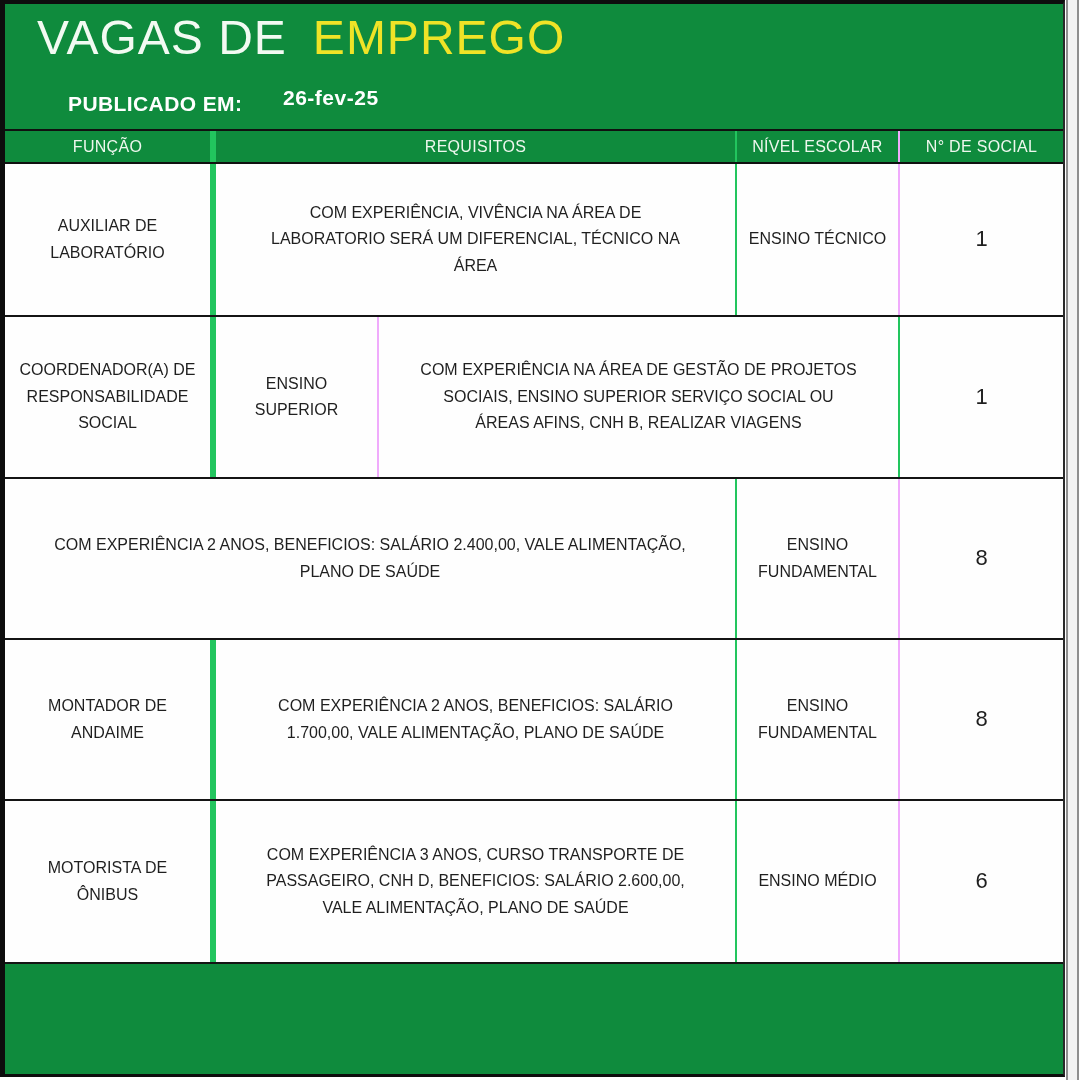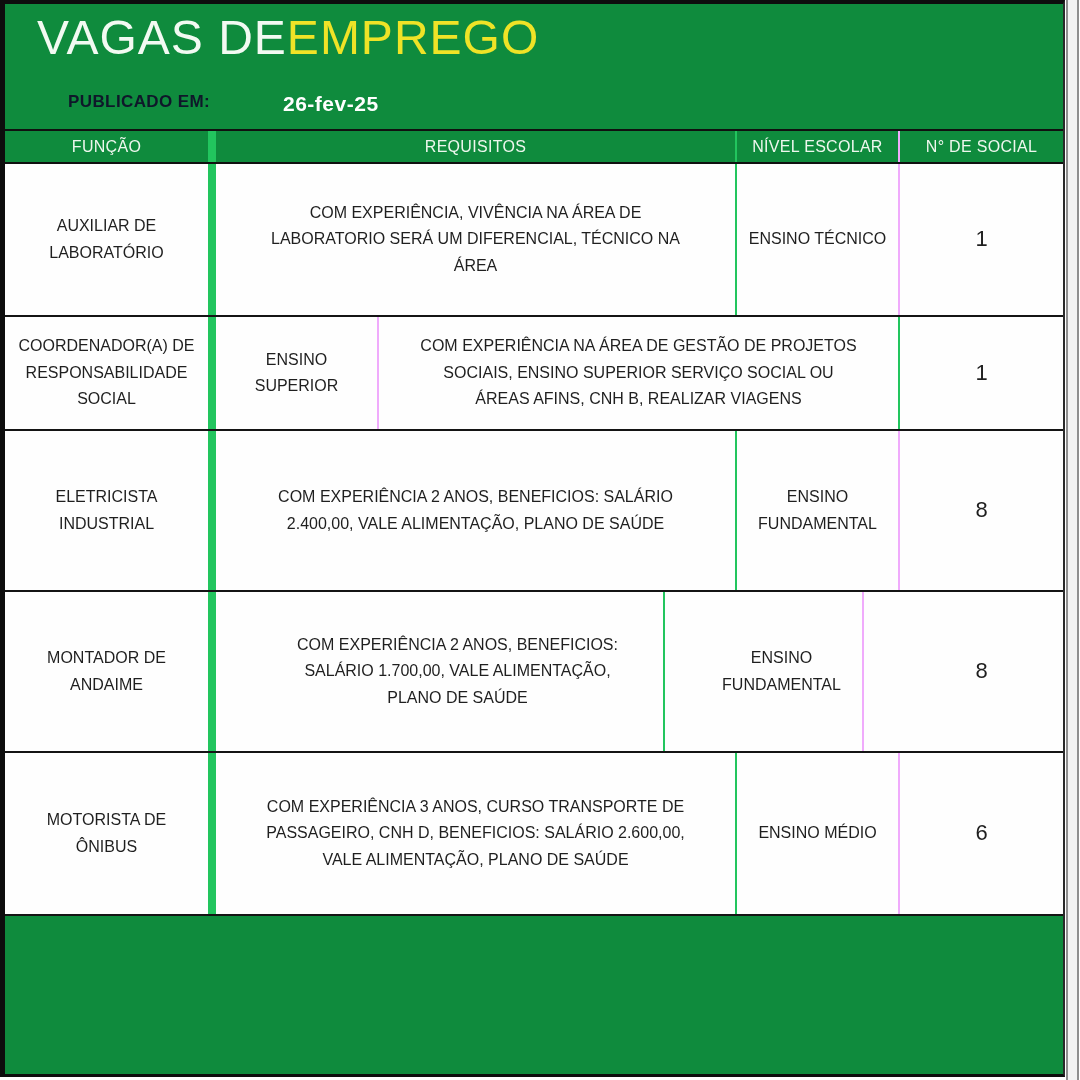--- a/index.html
+++ b/index.html
@@ -20,44 +20,44 @@
   
   .title-block {
     height:127px; background:#0f8b3d; position:relative;
     border-bottom:2px solid #101010; flex:none;
   }
   .main-title {
     position:absolute; left:32px; top:6px;
     font-size:48px; font-weight:400; letter-spacing:1px;
     color:#f2faf2; white-space:nowrap;
   }
-  .main-title .yellow { color:#efe327; font-weight:400; }
+  .main-title .yellow { color:#efe327; margin-left:26px; font-weight:400; }
   .published-label {
     position:absolute; left:63px; top:88px;
-    font-size:17px; font-weight:700; color:#0f172a; letter-spacing:0.4px;
+    font-size:21px; font-weight:700; color:#ffffff; letter-spacing:0.4px;
   }
   .published-date {
-    position:absolute; left:278px; top:88px;
+    position:absolute; left:278px; top:82px;
     font-size:21px; font-weight:700; color:#ffffff; letter-spacing:0.5px;
   }
 
   
   .header-row {
     height:33px; background:#0f8b3d; display:flex; flex:none;
     border-bottom:2px solid #101010;
   }
   .header-cell {
     display:flex; align-items:center; justify-content:center;
     color:#eef7ee; font-size:16px; letter-spacing:0.3px;
   }
   .row { display:flex; flex:none; border-bottom:2px solid #141414; background:#fefefe; }
-  .r1 { height:153px; } .r2 { height:114px; } .r3 { height:161px; }
-  .r4 { height:161px;gap:36px; } .r5 { height:163px; }
+  .r1 { height:153px; } .r2 { height:162px; } .r3 { height:161px; }
+  .r4 { height:161px; } .r5 { height:163px; }
 
-  .col-funcao { width:211px; border-right:8px solid #22c55e; }
+  .col-funcao { width:211px; border-right:6px solid #22c55e; }
   .col-req    { flex:1;      border-right:2px solid #22c55e; }
   .col-nivel  { width:163px; border-right:2px solid #f0abfc; }
   .col-vagas  { width:163px; }
 
   .cell {
     display:flex; align-items:center; justify-content:center;
     text-align:center; font-size:16px; color:#1f1f1f; line-height:1.65;
     padding:0 10px;
   }
   .cell.req   { padding:0 38px; }
@@ -102,21 +102,20 @@
   </div>
 
   <div class="row r2">
     <div class="cell col-funcao">COORDENADOR(A) DE RESPONSABILIDADE SOCIAL</div>
     <div class="cell col-nivel">ENSINO SUPERIOR</div>
     <div class="cell req col-req">COM EXPERIÊNCIA NA ÁREA DE GESTÃO DE PROJETOS SOCIAIS, ENSINO SUPERIOR SERVIÇO SOCIAL OU ÁREAS AFINS, CNH B, REALIZAR VIAGENS</div>
     <div class="cell vagas col-vagas">1</div>
   </div>
 
   <div class="row r3">
-    <div class="cell col-funcao">ELETRICISTA INDUSTRIAL</div>
     <div class="cell req col-req">COM EXPERIÊNCIA 2 ANOS, BENEFICIOS: SALÁRIO 2.400,00, VALE ALIMENTAÇÃO, PLANO DE SAÚDE</div>
     <div class="cell col-nivel">ENSINO FUNDAMENTAL</div>
     <div class="cell vagas col-vagas">8</div>
   </div>
 
   <div class="row r4">
     <div class="cell col-funcao">MONTADOR DE ANDAIME</div>
     <div class="cell req col-req">COM EXPERIÊNCIA 2 ANOS, BENEFICIOS: SALÁRIO 1.700,00, VALE ALIMENTAÇÃO, PLANO DE SAÚDE</div>
     <div class="cell col-nivel">ENSINO FUNDAMENTAL</div>
     <div class="cell vagas col-vagas">8</div>

